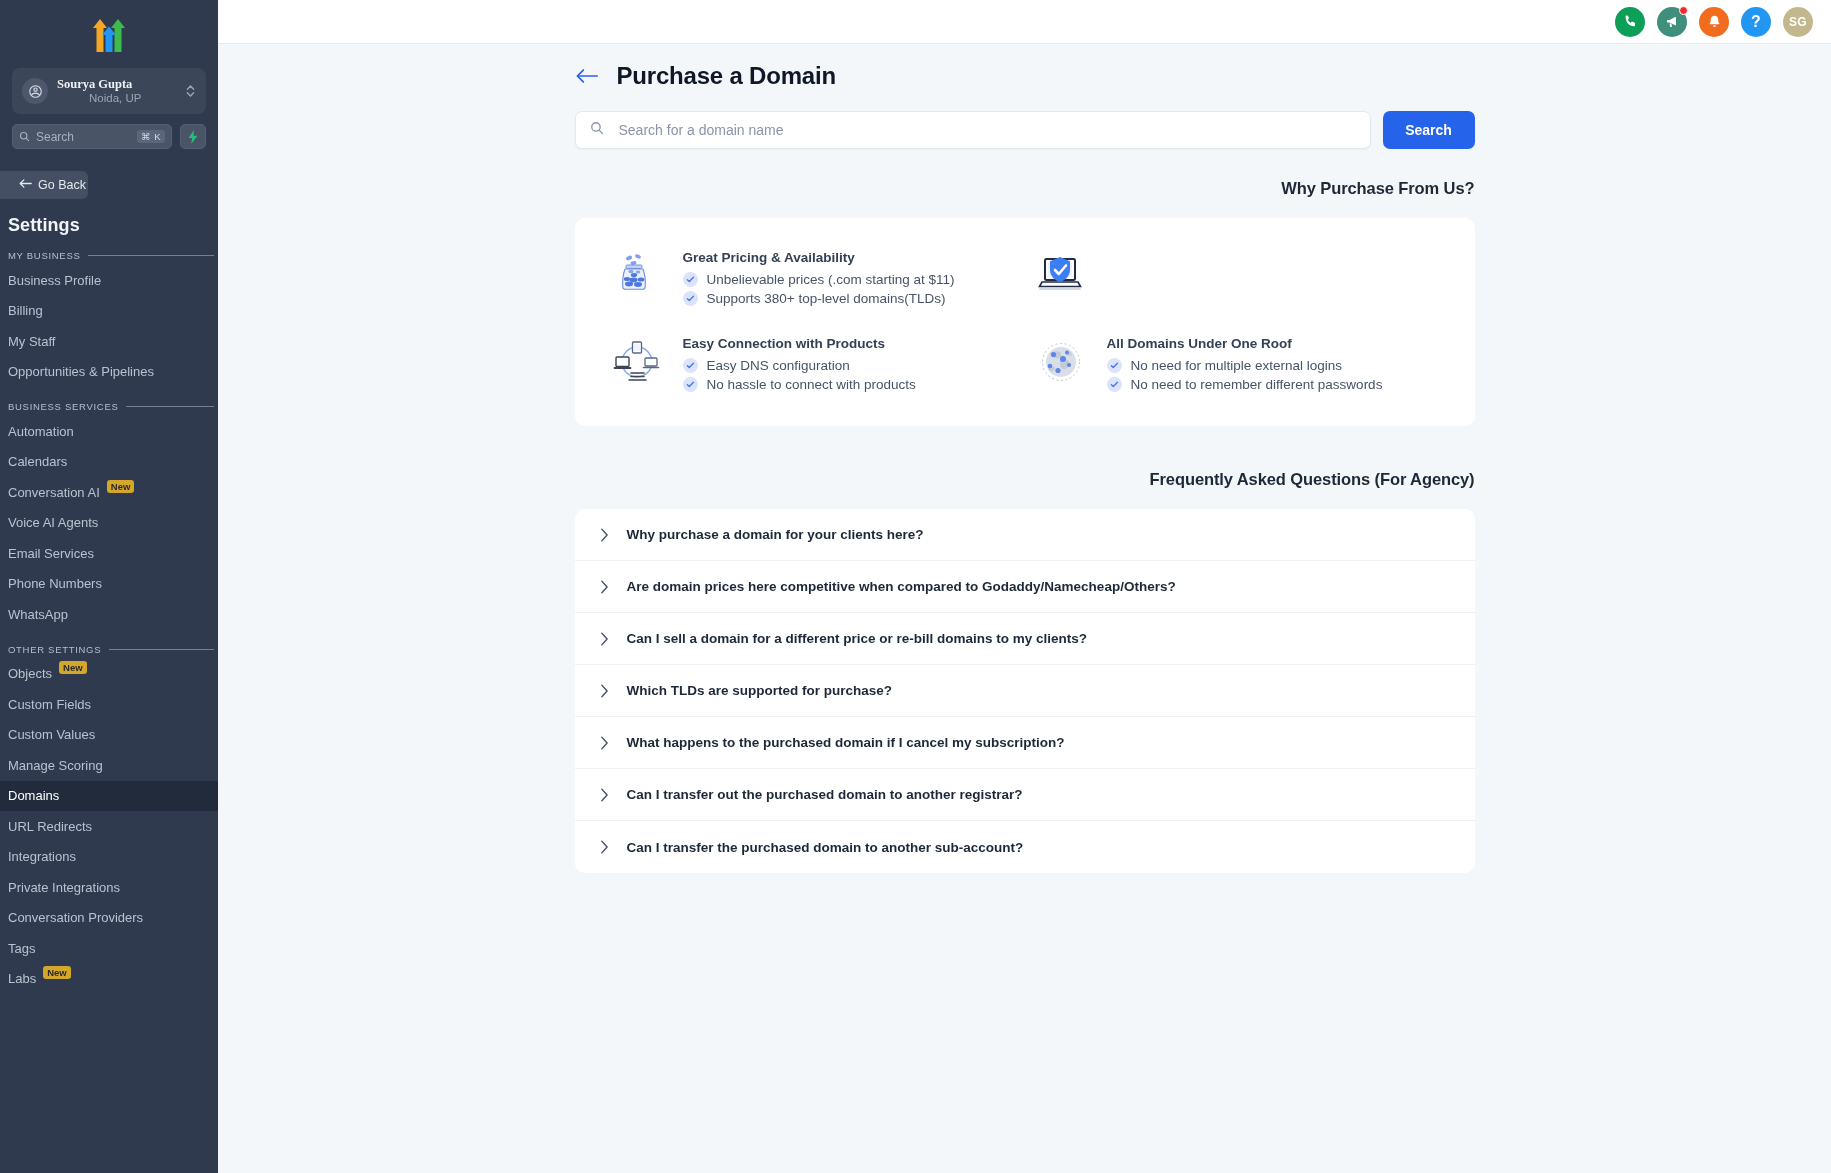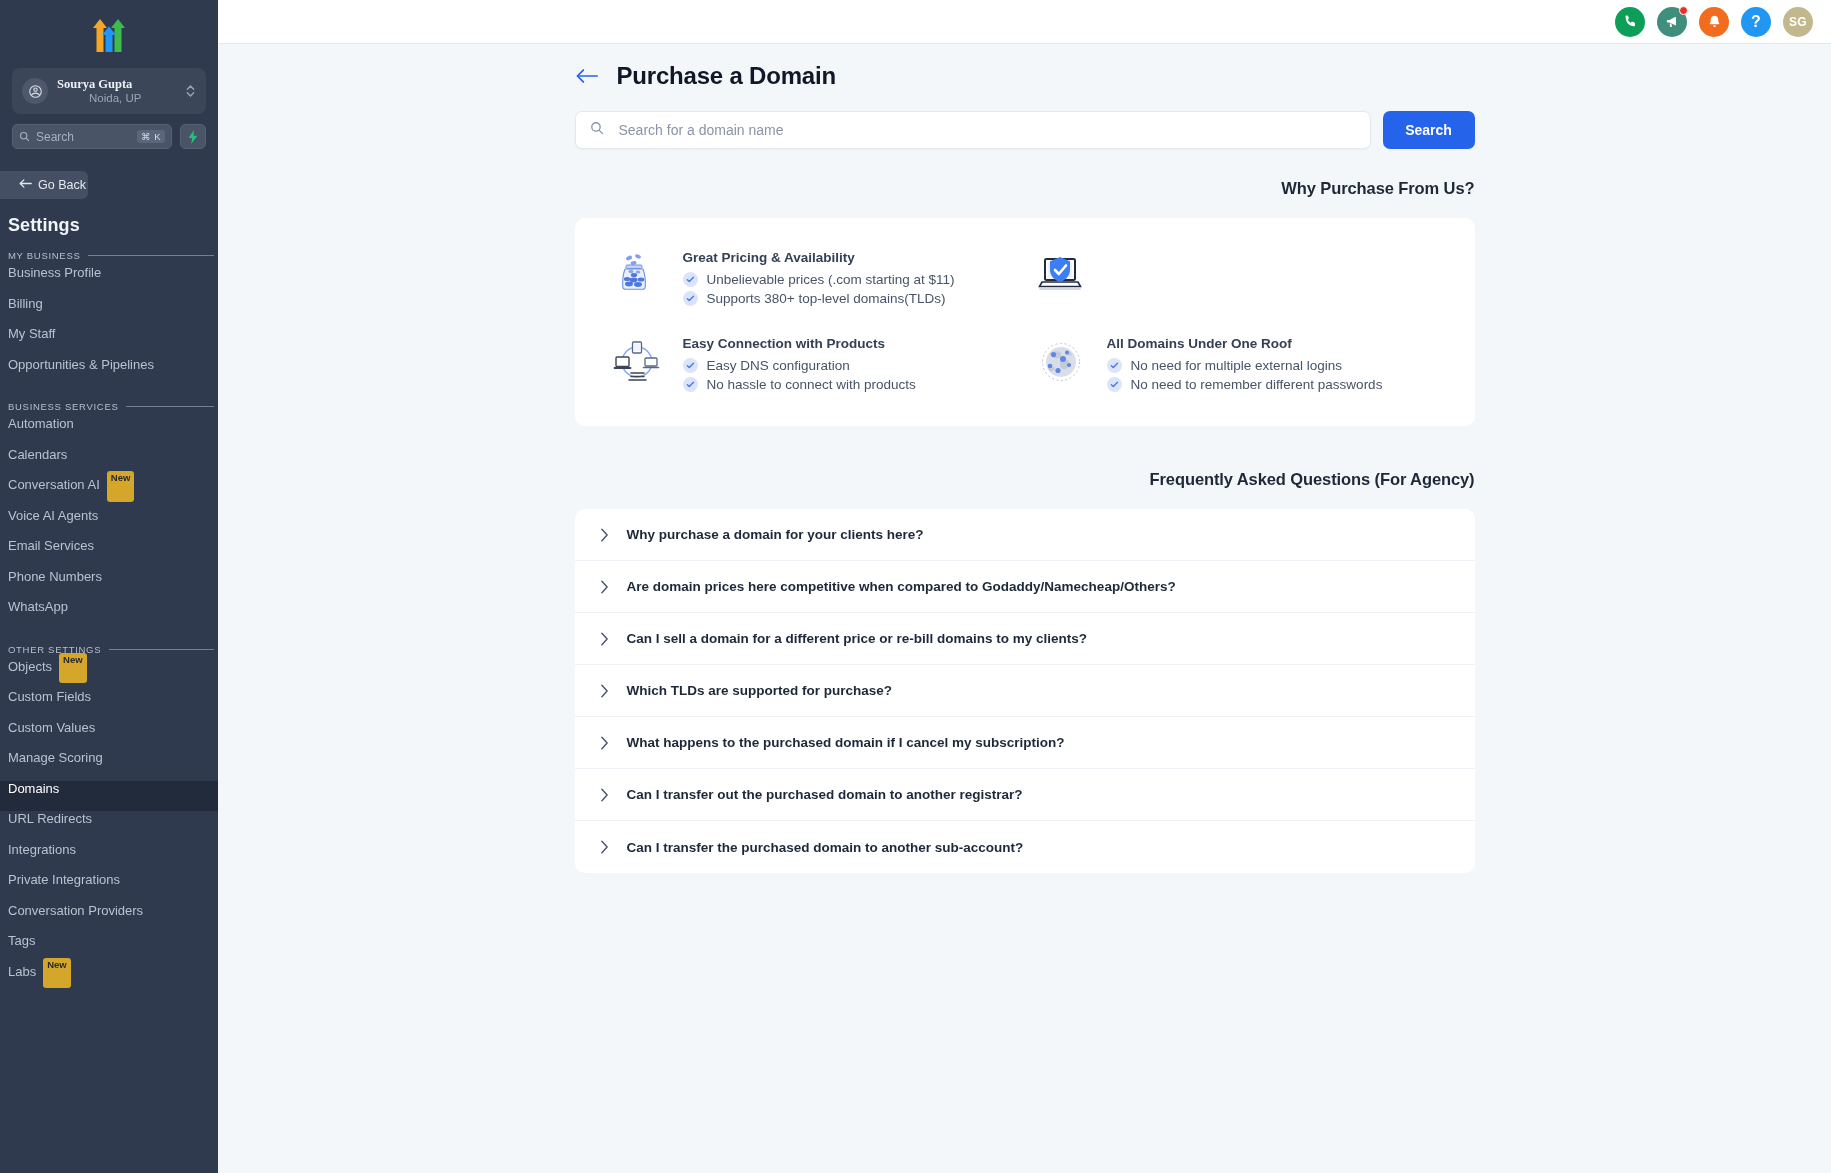--- a/index.html
+++ b/index.html
@@ -82,21 +82,21 @@
     display: flex; align-items: center; gap: 8px;
     padding: 0 4px 0 8px; margin-bottom: 4px;
   }
   .grp-label {
     font-size: 9.5px; letter-spacing: .7px; color: #b6bfcd; font-weight: 400;
     white-space: nowrap;
   }
   .grp-line { flex: 1; height: 1px; background: #8c97a8; opacity: .75; }
 
   .nav-item {
-    height: 30.5px; display: flex; 
+    height: 30.5px; display: flex; align-items: center;
     padding-left: 8px; gap: 7px;
     font-size: 13px; color: #b9c2d0;
   }
   .nav-item.active {
     background: #222b3c; color: #ffffff; font-weight: 400;
     border-radius: 0 0 0 0;
   }
   .badge-new {
     background: #d4a62a; color: #2a2a2a;
     font-size: 9.5px; font-weight: 700;

